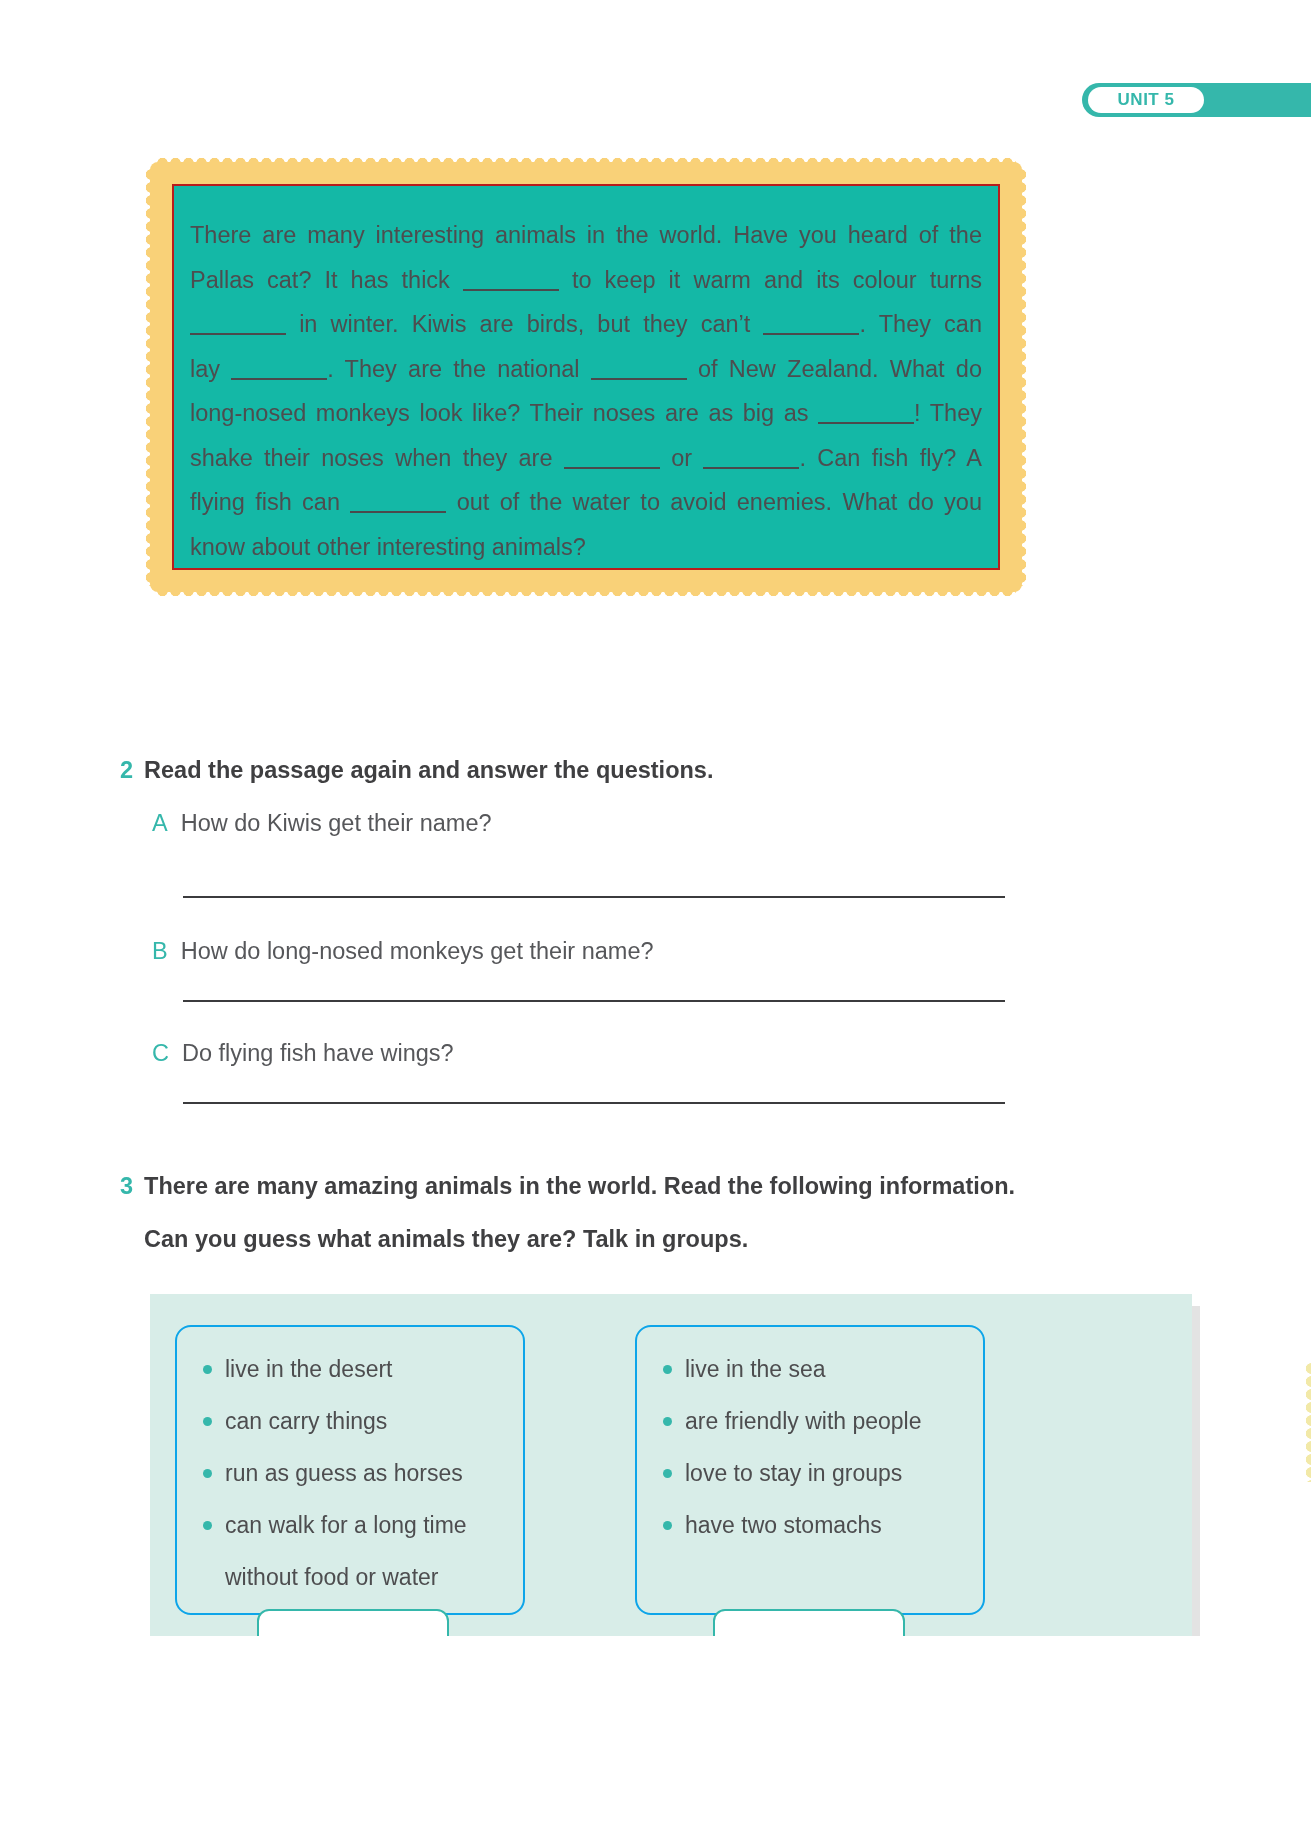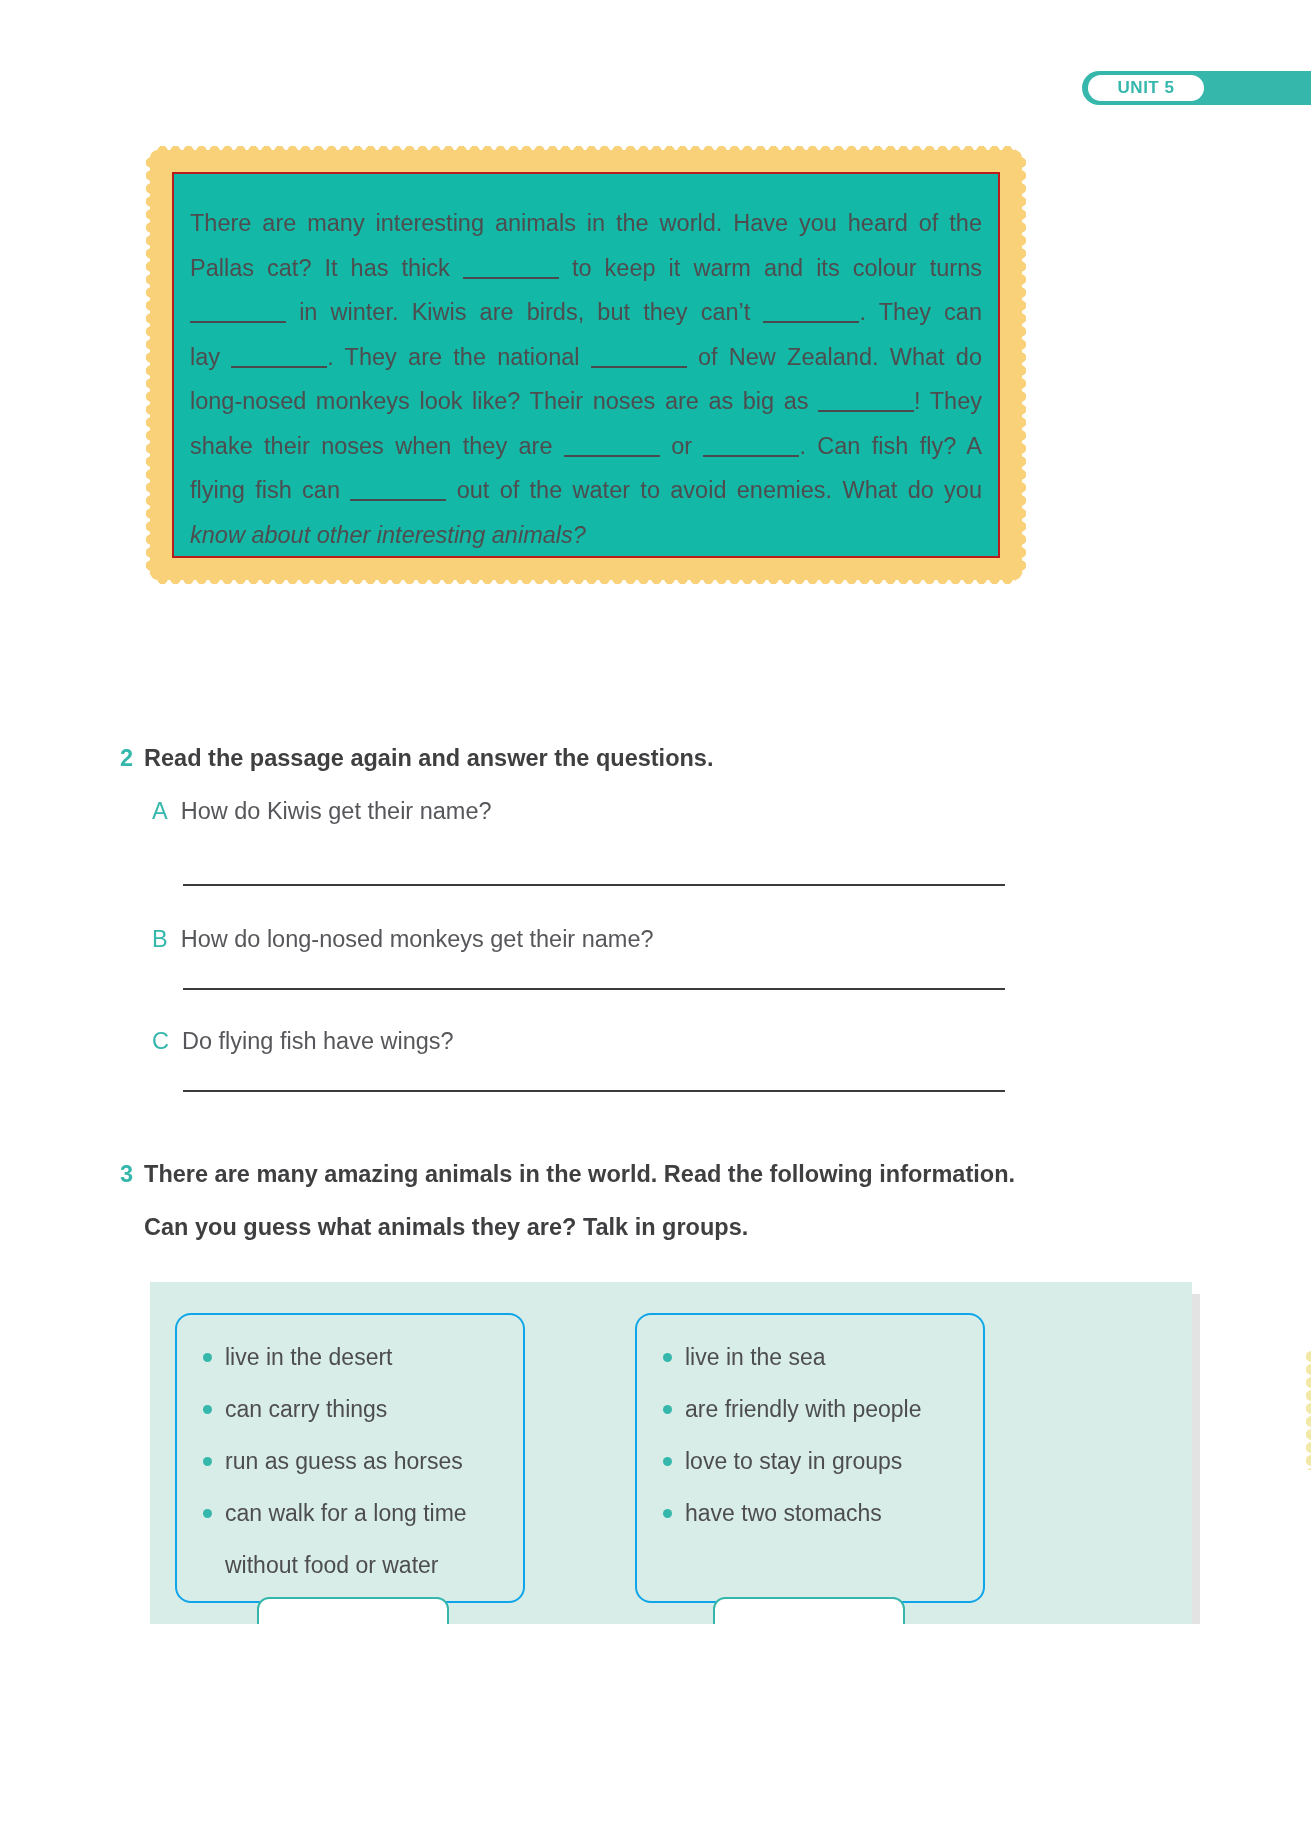--- a/index.html
+++ b/index.html
@@ -1,17 +1,17 @@
 <!DOCTYPE html>
 <html><head>
 <meta charset="utf-8">
 <style>
   html,body{margin:0;padding:0;background:#ffffff;}
   body{font-family:"Liberation Sans", sans-serif;}
-  .page{position:relative;width:1311px;height:1624px;background:#ffffff;overflow:hidden;}
+  .page{position:relative;width:1311px;height:1624px;background:#ffffff;overflow:hidden;margin-top:12px;}
 
   
   .unit-bar{position:absolute;top:71px;right:0;width:229px;height:34px;
     background:#35B7AB;border-radius:17px 0 0 17px;display:flex;align-items:center;padding-left:6px;box-sizing:border-box;}
   .unit-pill{width:116px;height:26px;background:#ffffff;border-radius:13px;
     display:flex;align-items:center;justify-content:center;
     color:#35B7AB;font-weight:bold;font-size:17px;letter-spacing:0.5px;}
 
   
   .frame{position:absolute;left:150px;top:150px;width:872px;height:430px;
@@ -27,21 +27,21 @@
     background-image:radial-gradient(circle at 6px 6.5px,#F9D178 5px,rgba(0,0,0,0) 5.5px);
     background-size:6px 13px;background-repeat:repeat-y;}
   .sc-right{top:6px;bottom:6px;right:-5px;width:6px;
     background-image:radial-gradient(circle at 0px 6.5px,#F9D178 5px,rgba(0,0,0,0) 5.5px);
     background-size:6px 13px;background-repeat:repeat-y;}
   .frame-inner{position:absolute;left:22px;top:22px;right:22px;bottom:22px;
     background:#14b8a6;border:2px solid #b91c1c;box-sizing:border-box;
     padding:27px 16px 0 16px;}
   .p-line{font-size:23.5px;color:#4D4D4F;line-height:44.5px;
     text-align:justify;text-align-last:justify;}
-  .p-line.last{text-align-last:left;font-style:italic;}
+  .p-line.last{text-align-last:left;}
   .blank{display:inline-block;width:96px;height:16px;
     border-bottom:2px solid #4A4A4C;transform:translateY(3px);}
 
   
   .sec-head{position:absolute;display:flex;gap:11px;font-size:23.5px;font-weight:bold;color:#3F3F41;}
   .sec-num{color:#35B7AB;font-weight:bold;}
   .sec-title-lines div{line-height:53px;}
 
   
   .q{position:absolute;left:152px;display:flex;gap:13px;font-size:23.5px;}

